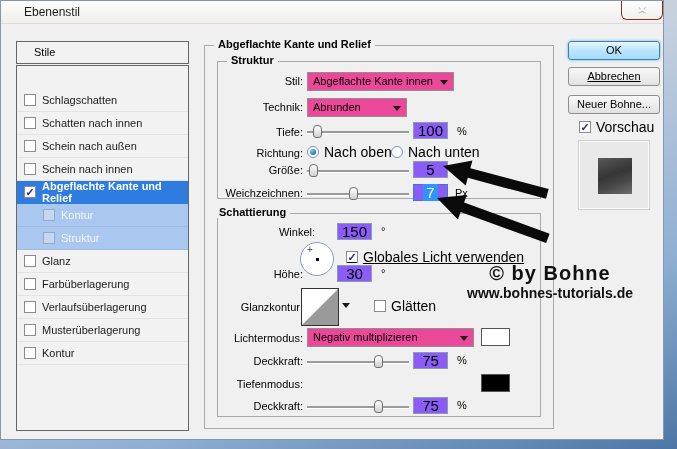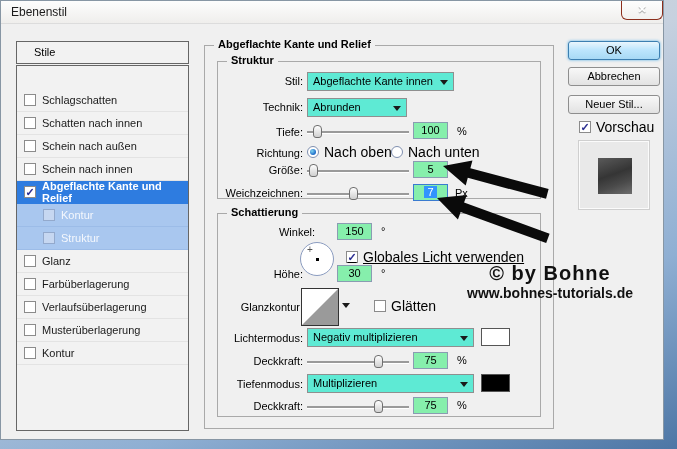--- a/index.html
+++ b/index.html
@@ -9,21 +9,21 @@
     background:linear-gradient(160deg,#dcd6ce 0%,#c6d1df 38%,#8fafd3 72%,#4d76a5 100%);
   }
   .window{
     position:absolute;left:0;top:0;width:664px;height:440px;
     background:#f0f0f0;border:1px solid #8796a4;box-sizing:border-box;
   }
   .titlebar{
     position:absolute;left:0;top:0;width:100%;height:22px;
     background:linear-gradient(#fdfdfd,#efeeec);border-bottom:1px solid #dcdcdc;
   }
-  .title{position:absolute;left:10px;top:4px;font-size:12px;color:#1c1c1c;}
+  .title{position:absolute;left:23px;top:4px;font-size:12px;color:#1c1c1c;}
   .close-btn{
     position:absolute;left:620px;top:0;width:42px;height:19px;
     background:linear-gradient(#f3b5a5 0%,#e9capc 10%,#e08a6f 30%,#d05a3c 48%,#bf3a1f 52%,#cd4c30 85%,#e17a5c 100%);
     border:1px solid #8c2e1c;border-top:none;border-radius:0 0 6px 6px;
     color:#fff;font-size:11px;font-weight:bold;text-align:center;line-height:17px;
     box-sizing:border-box;text-shadow:0 1px 1px rgba(0,0,0,.4);cursor:pointer;
   }
   
   .sbox{position:absolute;border:1px solid #666;background:#f2f2f2;box-sizing:border-box;}
   .sidebar-header{left:15px;top:40px;width:173px;height:23px;font-size:11px;line-height:21px;padding-left:17px;}
@@ -39,36 +39,36 @@
   }
   .srow .cb.on::before{content:"✓";font-weight:bold;}
   .srow.sel{background:#2e7ce0;color:#fff;font-weight:bold;border-bottom:1px solid #2e7ce0;}
   .srow.sub{background:#a9c7ef;color:#f5f8fd;border-bottom:1px solid #9cbce8;padding-left:26px;}
   .srow.sub .cb{background:#c6d7f1;border-color:#93a9cc;}
   
   .gbox{position:absolute;border:1px solid #a9a9a9;box-sizing:border-box;}
   .glegend{position:absolute;background:#f0f0f0;font-weight:bold;font-size:11px;padding:0 4px;color:#000;white-space:nowrap;}
   .flabel{position:absolute;font-size:11px;color:#000;text-align:right;width:96px;white-space:nowrap;}
   .dd{
-    position:absolute;height:19px;background:#5eead4;border:1px solid #8f8f8f;
+    position:absolute;height:19px;background:#ec4899;border:1px solid #8f8f8f;
     font-size:11px;line-height:17px;padding-left:5px;box-sizing:border-box;cursor:pointer;white-space:nowrap;
   }
   .dd .arr{
     position:absolute;right:5px;top:7px;width:0;height:0;
     border-left:4px solid transparent;border-right:4px solid transparent;border-top:5px solid #1a1a1a;
   }
   .slider{position:absolute;height:2px;background:#9a9a9a;box-shadow:0 1px 0 #fff;}
   .thumb{
     position:absolute;top:-6px;width:9px;height:13px;margin-left:-4px;
     background:linear-gradient(#fefefe,#d0d0d0);border:1px solid #6f6f6f;
     border-radius:4px 4px 3px 3px;box-sizing:border-box;cursor:pointer;
   }
   .vbox{
-    position:absolute;width:35px;height:17px;background:#86efac;border:1px solid #8a9cb2;
-    font-size:11px;text-align:center;line-height:15px;box-sizing:border-box;color:#000;
+    position:absolute;width:35px;height:17px;background:#8b5cf6;border:1px solid #8a9cb2;
+    font-size:15px;text-align:center;line-height:15px;box-sizing:border-box;color:#000;
   }
   .vbox.focus{border-color:#3a7bd0;}
   .vbox.focus span{background:#3194fd;color:#fff;padding:0 3px;}
   .unit{position:absolute;font-size:11px;color:#000;}
   .radio{
     width:12px;height:12px;border:1px solid #7f8faf;border-radius:50%;background:#fff;
     display:inline-block;box-sizing:border-box;position:relative;flex:0 0 auto;
   }
   .radio.on::after{
     content:"";position:absolute;left:2px;top:2px;width:6px;height:6px;border-radius:50%;
@@ -229,21 +229,21 @@
   <span class="unit" style="left:454px;top:163px;">Px</span>
 
   <span class="flabel" style="left:206px;top:186px;">Weichzeichnen:</span>
   <div class="slider" style="left:306px;top:192px;width:102px;">
       <i class="thumb" style="left:45%"></i>
     </div>
   <div class="vbox focus" style="left:412px;top:183px;"><span>7</span></div>
   <span class="unit" style="left:454px;top:186px;">Px</span>
 
   <div class="gbox" style="left:216px;top:212px;width:324px;height:204px;"></div>
-  <span class="glegend" style="left:226px;top:205px;">Schattierung</span>
+  <span class="glegend" style="left:214px;top:205px;">Schattierung</span>
 
   <span class="flabel" style="left:218px;top:225px;">Winkel:</span>
   <div class="vbox" style="left:336px;top:222px;"><span>150</span></div>
   <span class="unit" style="left:380px;top:224px;">°</span>
 
   <div class="dial">
     <span class="dot"></span>
     <span class="cross">+</span>
   </div>
 
@@ -276,36 +276,32 @@
   <div class="swatch" style="left:480px;top:327px;background:#fff;"></div>
 
   <span class="flabel" style="left:206px;top:354px;">Deckkraft:</span>
   <div class="slider" style="left:306px;top:360px;width:102px;">
       <i class="thumb" style="left:70%"></i>
     </div>
   <div class="vbox" style="left:412px;top:351px;"><span>75</span></div>
   <span class="unit" style="left:456px;top:353px;">%</span>
 
   <span class="flabel" style="left:206px;top:377px;">Tiefenmodus:</span>
-  <div class="dd" style="left:306px;top:373px;width:167px;">
-    <span>Multiplizieren</span>
-    <i class="arr"></i>
-  </div>
   <div class="swatch" style="left:480px;top:373px;background:#000;"></div>
 
   <span class="flabel" style="left:206px;top:399px;">Deckkraft:</span>
   <div class="slider" style="left:306px;top:405px;width:102px;">
       <i class="thumb" style="left:70%"></i>
     </div>
   <div class="vbox" style="left:412px;top:396px;"><span>75</span></div>
   <span class="unit" style="left:456px;top:398px;">%</span>
 
   <div class="btn ok" style="top:40px;"><span>OK</span></div>
-  <div class="btn" style="top:66px;"><span>Abbrechen</span></div>
-  <div class="btn" style="top:94px;"><span>Neuer Stil...</span></div>
+  <div class="btn" style="top:66px;text-decoration:underline;"><span>Abbrechen</span></div>
+  <div class="btn" style="top:94px;"><span>Neuer Bohne...</span></div>
   <div class="hrow" style="left:578px;top:118px;">
     <span class="chk on"></span>
     <span class="ilabel">Vorschau</span>
   </div>
   <div class="preview-panel">
     <div class="preview-sq"></div>
   </div>
 
 </div>
 

